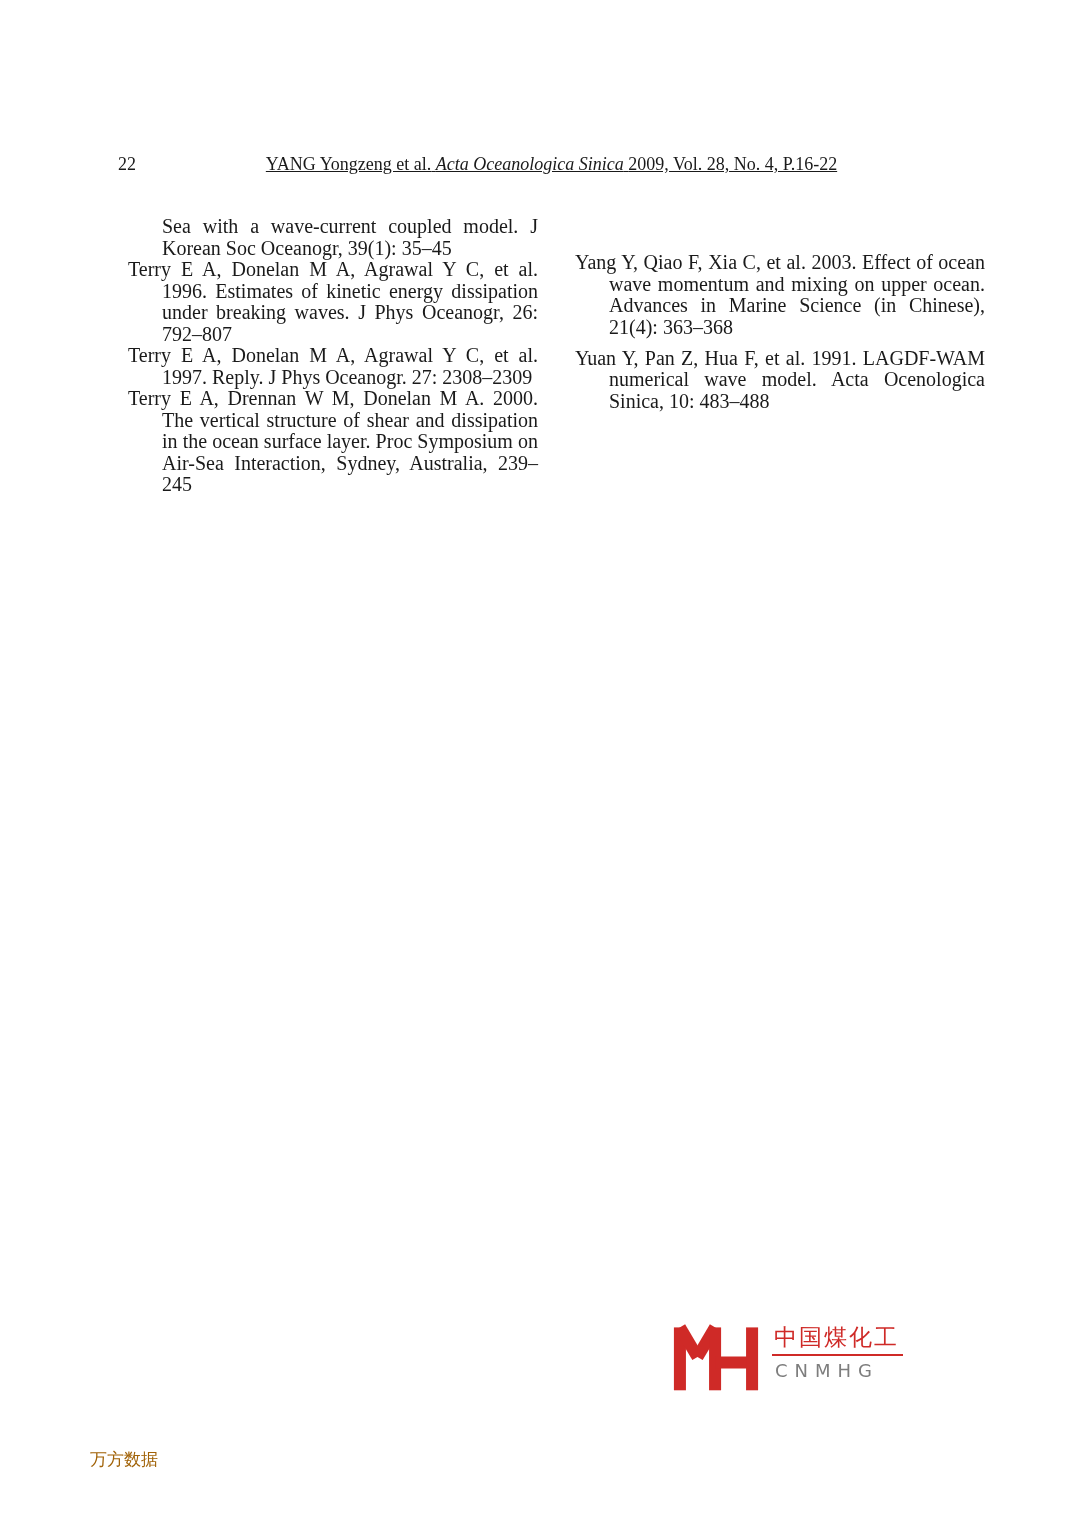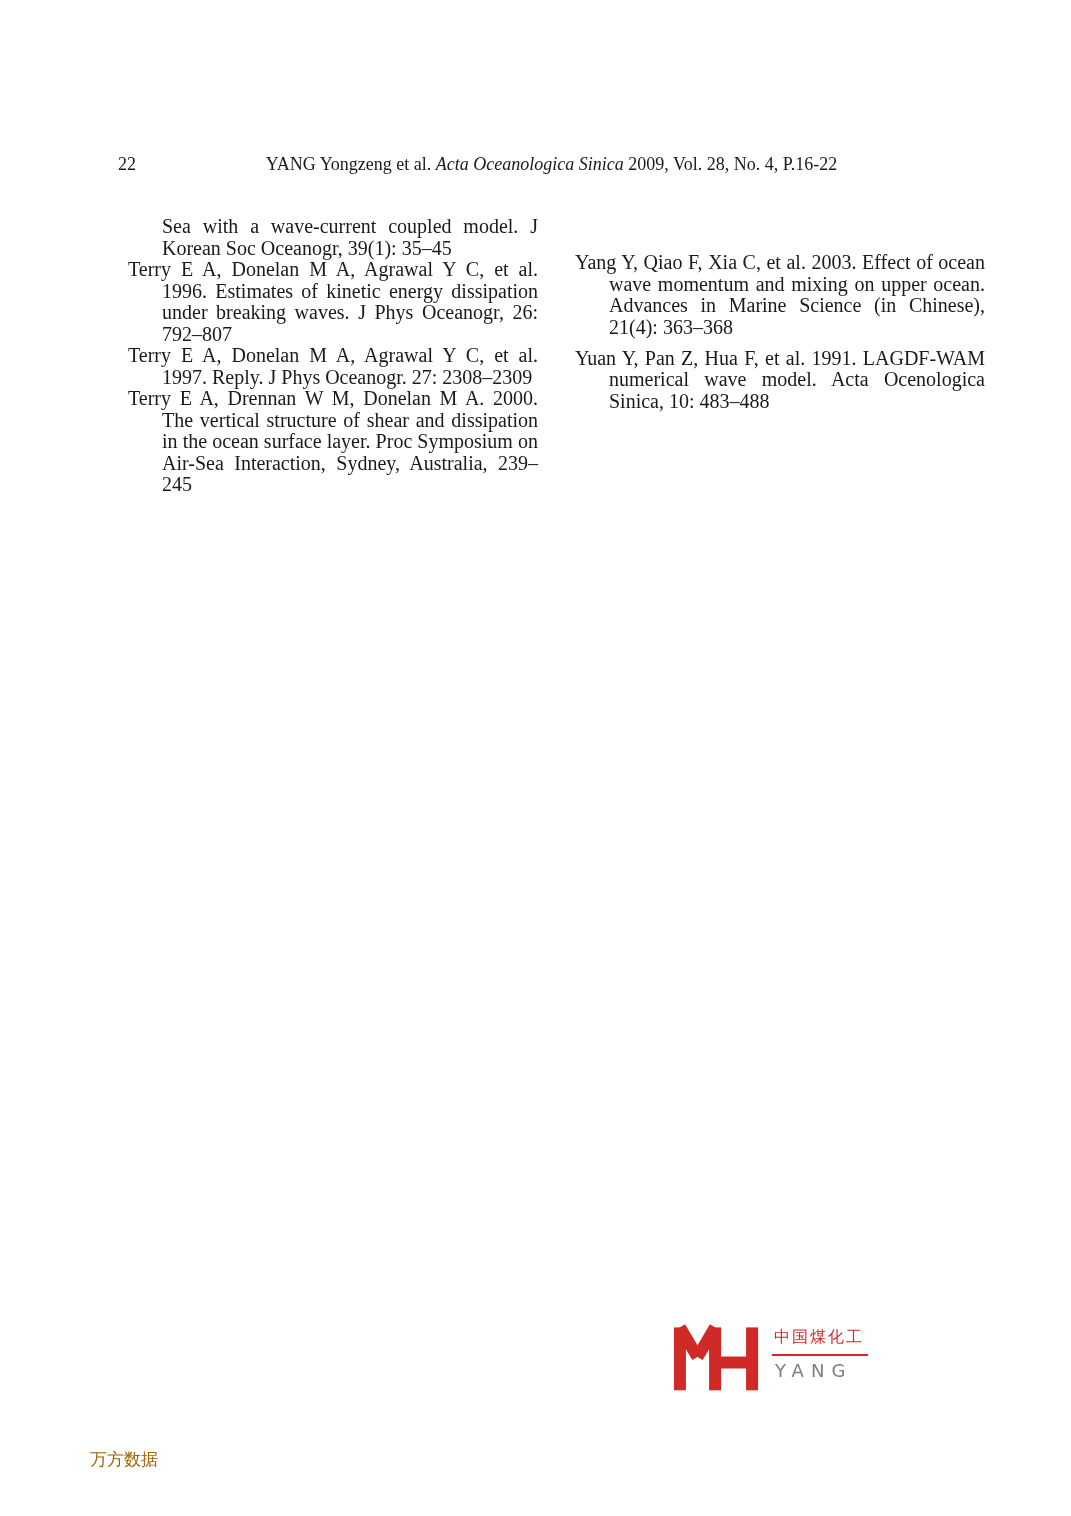--- a/index.html
+++ b/index.html
@@ -31,20 +31,21 @@
     left: 118px;
     top: 0;
   }
   .htext {
     position: absolute;
     left: 128px;
     right: 96px;
     top: 0;
     text-align: center;
     white-space: nowrap;
+    text-decoration: underline;
   }
 
   
   .col {
     position: absolute;
     top: 216px;
     width: 410px;
     font-size: 20px;
     line-height: 21.5px;
     text-align: justify;
@@ -67,21 +68,21 @@
     left: 670px;
     top: 1320px;
     display: flex;
     align-items: flex-start;
     gap: 10px;
   }
   .logo-mark { display: block; }
   .logo-text { padding-top: 4px; }
   .logo-cn {
     font-family: "DejaVu Sans", sans-serif;
-    font-size: 16px;
+    font-size: 23px;
     line-height: 26px;
     letter-spacing: 2px;
     color: #cf2a27;
     border-bottom: 2px solid #cf2a27;
     padding: 0 4px 4px 2px;
   }
   .logo-en {
     font-family: "DejaVu Sans", sans-serif;
     font-size: 18px;
     letter-spacing: 7px;
@@ -131,19 +132,19 @@
         <path d="M9 8 V76"></path>
         <path d="M9 8 L28 40"></path>
         <path d="M47 8 L28 40"></path>
         <path d="M47 8 V76"></path>
         <path d="M47 46 H87"></path>
         <path d="M87 8 V76"></path>
       </g>
     </svg>
     <div class="logo-text">
       <div class="logo-cn">中国煤化工</div>
-      <div class="logo-en">YANG</div>
+      <div class="logo-en">CNMHG</div>
     </div>
   </div>
 
   <div class="watermark">万方数据</div>
 
 </div>
 
 </body></html>

